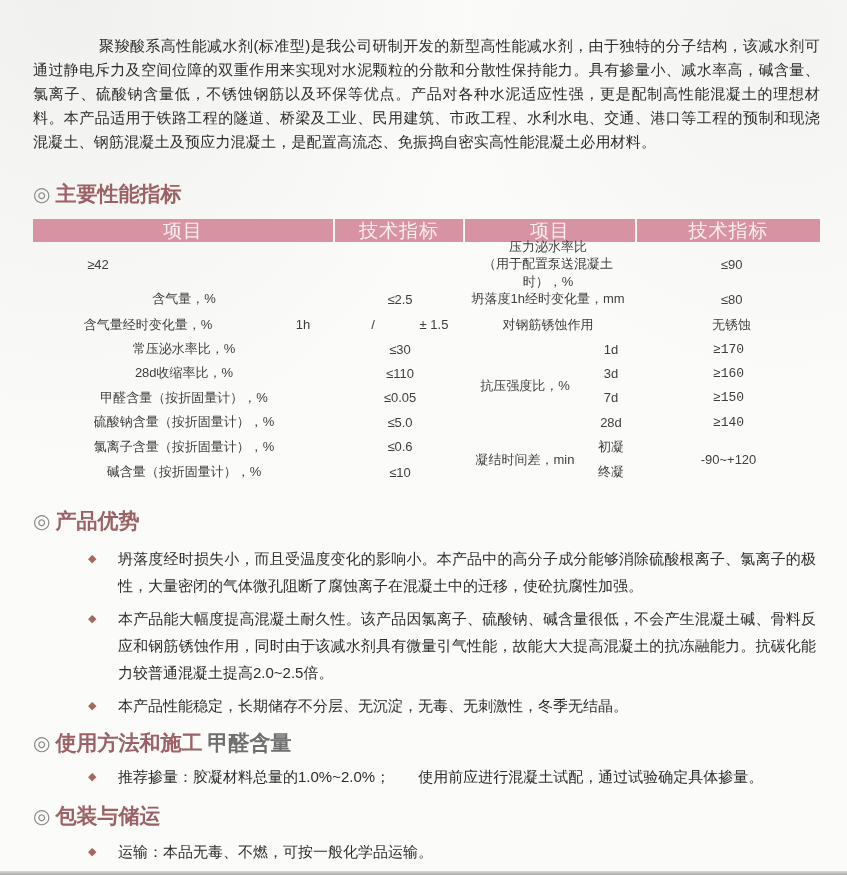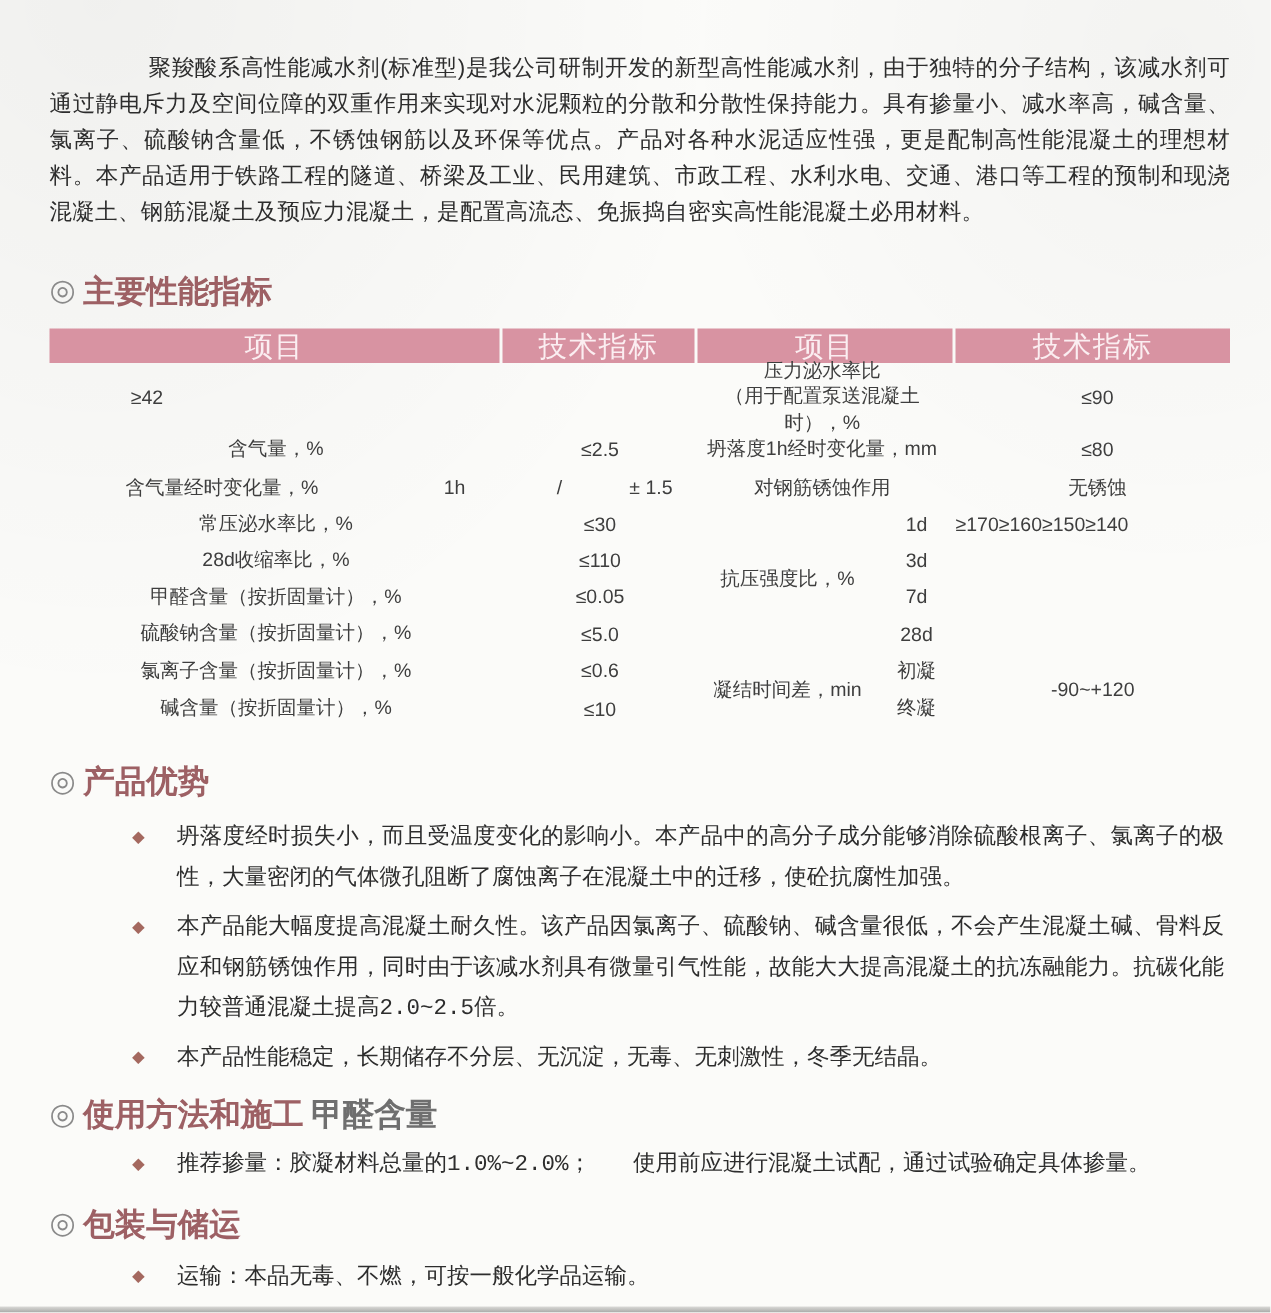--- a/index.html
+++ b/index.html
@@ -48,26 +48,26 @@
   .sp-lab{width:230px;}
   .sp-t{width:80px;}
   .sp-s{width:60px;}
   .sp-v{width:62px;}
   .rrow{display:flex;gap:12px;}
   .rlab{width:172px;display:flex;flex-direction:column;align-items:center;justify-content:center;text-align:center;line-height:1.35;}
   .rval{width:183px;}
   .rgroup{display:flex;}
   .rmain{width:120px;}
   .rsubcol{width:52px;display:flex;flex-direction:column;}
-  .rvalcol{width:183px;display:flex;flex-direction:row;}
+  .rvalcol{width:183px;display:flex;flex-direction:column;font-family:Liberation Mono, monospace;}
   
   .bullets{margin:0;}
   .bullet{display:flex;margin:0 0 6px 55px;font-size:15px;line-height:27px;}
   .bullet .dia{width:30px;flex:none;color:#a4685f;font-size:11px;line-height:27px;text-align:left;}
-  .bullet .btxt{width:698px;text-align:justify;color:#2d2d2d;font-family:Liberation Mono, monospace;}
+  .bullet .btxt{width:698px;text-align:justify;color:#2d2d2d;}
   .usage-line{display:flex;}
   .usage-gap{margin-left:28px;}
   
   .scan-edge{position:absolute;left:0;right:0;bottom:0;height:4px;
     background:linear-gradient(to bottom,#dadad8,#a9a9a7);}
 </style>
 </head>
 <body>
 
 <div class="page">

